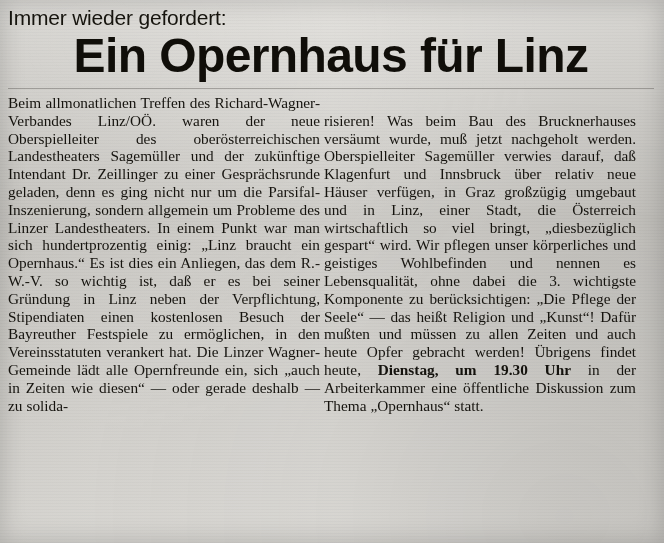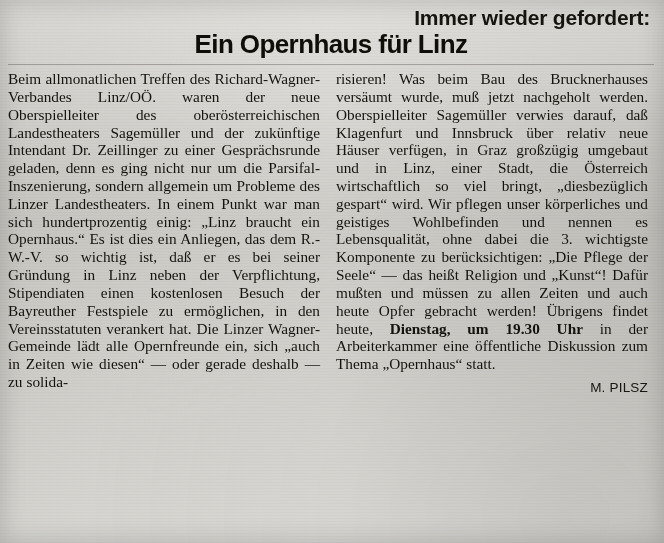--- a/index.html
+++ b/index.html
@@ -18,49 +18,49 @@
     width: 664px;
     height: 543px;
     background: #d9d7d2;
     background-image:
       linear-gradient(180deg, rgba(255,255,255,0.18) 0%, rgba(0,0,0,0.05) 40%, rgba(255,255,255,0.10) 100%),
       linear-gradient(90deg, rgba(0,0,0,0.04) 0%, rgba(255,255,255,0.07) 50%, rgba(0,0,0,0.06) 100%);
     box-sizing: border-box;
     padding: 4px 10px 4px 8px;
   }
   .kicker {
-    text-align: right;
+    text-align: left;
     font-family: "Liberation Sans", sans-serif;
-    font-weight: bold;
+    font-weight: normal;
     font-size: 21px;
     letter-spacing: -0.2px;
     color: #17150f;
     margin: 3px 4px 1px 0;
     line-height: 1.05;
   }
   .headline {
     text-align: center;
     font-family: "Liberation Sans", sans-serif;
     font-weight: bold;
-    font-size: 26px;
+    font-size: 48px;
     letter-spacing: -0.6px;
     color: #100e09;
     margin: 0 0 6px 0;
     line-height: 1.08;
     white-space: nowrap;
   }
   .rule {
     height: 1px;
     background: rgba(40,38,33,0.30);
     margin: 0 0 5px 0;
   }
   .columns {
     display: flex;
-    gap: 16px;
-    align-items: flex-start;
+    gap: 4px;
+    align-items: flex-end;
   }
   .col {
     width: 312px;
     flex: 0 0 312px;
   }
   .col p {
     margin: 0;
     font-size: 15.3px;
     line-height: 1.165;
     color: #15130e;
@@ -112,20 +112,19 @@
   <div class="rule"></div>
 
   <div class="columns">
 
     <div class="col">
       <p>Beim allmonatlichen Treffen des Richard-Wagner-Verbandes Linz/OÖ. waren der neue Oberspielleiter des oberösterreichischen Landestheaters Sagemüller und der zukünftige Intendant Dr. Zeillinger zu einer Gesprächsrunde geladen, denn es ging nicht nur um die Parsifal-Inszenierung, sondern allgemein um Probleme des Linzer Landestheaters. In einem Punkt war man sich hundertprozentig einig: „Linz braucht ein Opernhaus.“ Es ist dies ein Anliegen, das dem R.-W.-V. so wichtig ist, daß er es bei seiner Gründung in Linz neben der Verpflichtung, Stipendiaten einen kostenlosen Besuch der Bayreuther Festspiele zu ermöglichen, in den Vereinsstatuten verankert hat. Die Linzer Wagner-Gemeinde lädt alle Opernfreunde ein, sich „auch in Zeiten wie diesen“ — oder gerade deshalb — zu solida-</p>
     </div>
 
     <div class="col">
       <p><span>risieren! Was beim Bau des Brucknerhauses versäumt wurde, muß jetzt nachgeholt werden. Oberspielleiter Sagemüller verwies darauf, daß Klagenfurt und Innsbruck über relativ neue Häuser verfügen, in Graz großzügig umgebaut und in Linz, einer Stadt, die Österreich wirtschaftlich so viel bringt, „diesbezüglich gespart“ wird. Wir pflegen unser körperliches und geistiges Wohlbefinden und nennen es Lebensqualität, ohne dabei die 3. wichtigste Komponente zu berücksichtigen: „Die Pflege der Seele“ — das heißt Religion und „Kunst“! Dafür mußten und müssen zu allen Zeiten und auch heute Opfer gebracht werden! Übrigens findet heute, </span><b class="bold">Dienstag, um 19.30 Uhr</b><span> in der Arbeiterkammer eine öffentliche Diskussion zum Thema „Opernhaus“ statt.</span></p>
-      <div class="byline">M. PILSZ</div>
     </div>
 
   </div>
 
   <div class="grain"></div>
   <div class="edge"></div>
 </div>
 
 </body></html>

